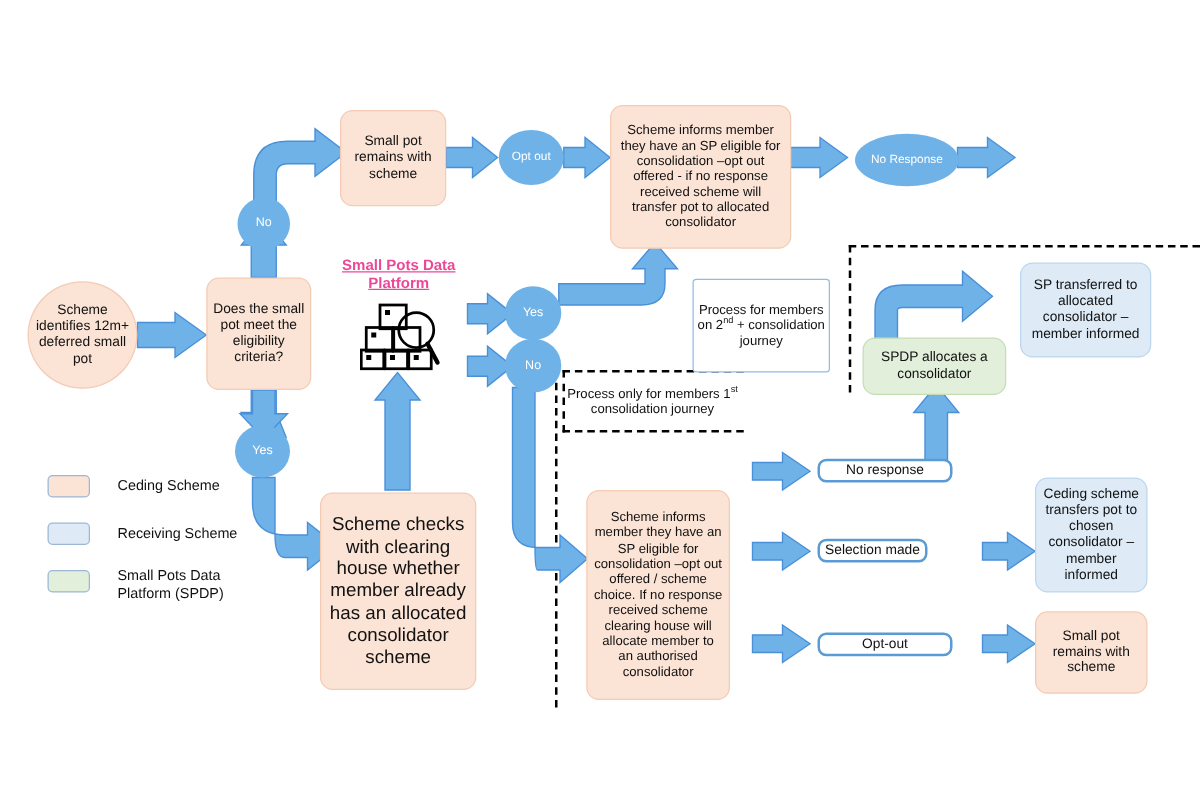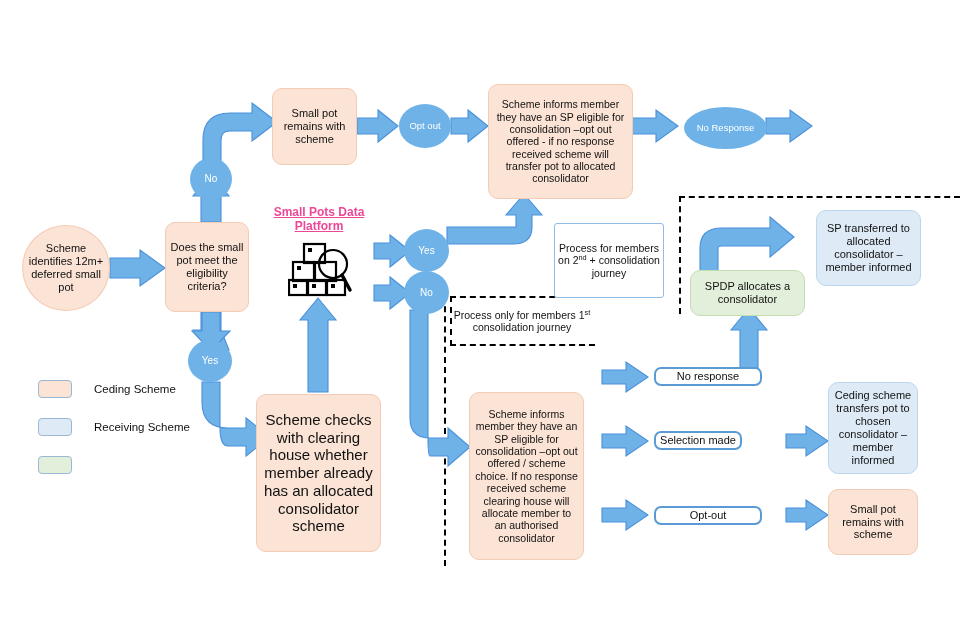--- a/index.html
+++ b/index.html
@@ -246,16 +246,17 @@
     <div style="position:absolute;left:0;top:0;display:flex;align-items:center;">
       <div class="legendbox" style="position:relative;width:34px;height:18px;background:#FBE3D5;border:1px solid #9BB7D4;"></div>
       <span style="margin-left:22px;font-size:11.5px;color:#111;white-space:nowrap;">Ceding Scheme</span>
     </div>
     <div style="position:absolute;left:0;top:38px;display:flex;align-items:center;">
       <div class="legendbox" style="position:relative;width:34px;height:18px;background:#DEEBF7;border:1px solid #9BB7D4;"></div>
       <span style="margin-left:22px;font-size:11.5px;color:#111;white-space:nowrap;">Receiving Scheme</span>
     </div>
     <div style="position:absolute;left:0;top:76px;display:flex;align-items:flex-start;">
       <div class="legendbox" style="position:relative;width:34px;height:18px;background:#E2EFDA;border:1px solid #9BB7D4;"></div>
+      <span style="margin-left:22px;font-size:11.5px;color:#111;width:95px;line-height:1.25;display:inline-block;margin-top:-2px;">Small Pots Data Platform (SPDP)</span>
     </div>
   </div>
 
 </div>
 
 </body></html>

